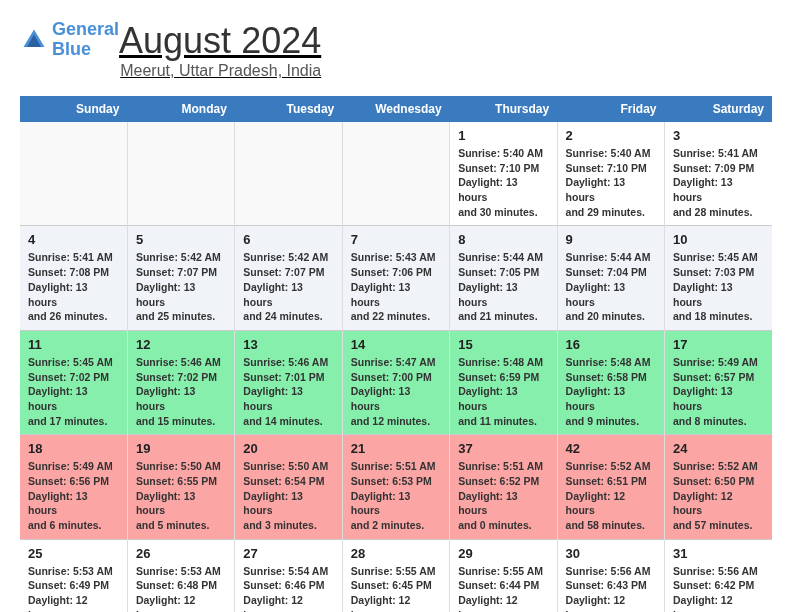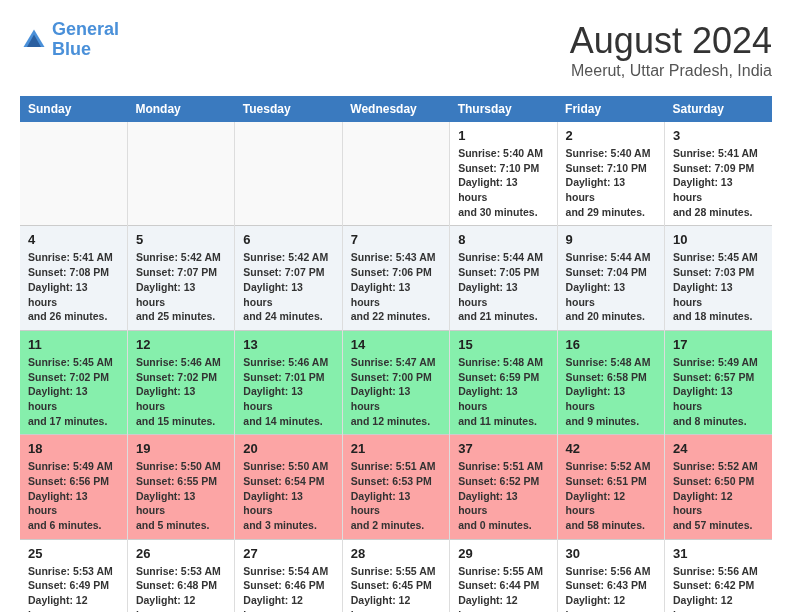--- a/index.html
+++ b/index.html
@@ -5,21 +5,21 @@
     * { box-sizing: border-box; margin: 0; padding: 0; }
     body {
       font-family: Arial, sans-serif;
       background: #fff;
       width: 792px;
       min-height: 612px;
       padding: 20px;
     }
     .header {
       display: flex;
-      justify-content: space-between;
+      justify-content: flex-start;
       align-items: flex-start;
       margin-bottom: 16px;
     }
     .logo {
       display: flex;
       align-items: center;
       gap: 4px;
     }
     .logo-text {
       font-size: 18px;
@@ -29,41 +29,42 @@
     }
     .logo-text span {
       color: #4a90d9;
     }
     .logo-icon {
       width: 28px;
       height: 28px;
     }
     .title-block {
       text-align: right;
+      text-decoration: underline;
     }
     .title-block h1 {
       font-size: 36px;
       font-weight: normal;
       color: #333;
     }
     .title-block h2 {
       font-size: 16px;
       font-weight: normal;
       color: #555;
     }
     table {
       width: 100%;
       border-collapse: collapse;
       font-size: 11px;
     }
     thead tr th {
       background-color: #3a7abf;
       color: #fff;
       padding: 6px 8px;
-      text-align: left;
+      text-align: right;
       font-weight: bold;
       font-size: 12px;
     }
     tbody tr {
       border-bottom: 1px solid #ccc;
     }
     td {
       vertical-align: top;
       padding: 6px 8px;
       width: calc(100% / 7);

